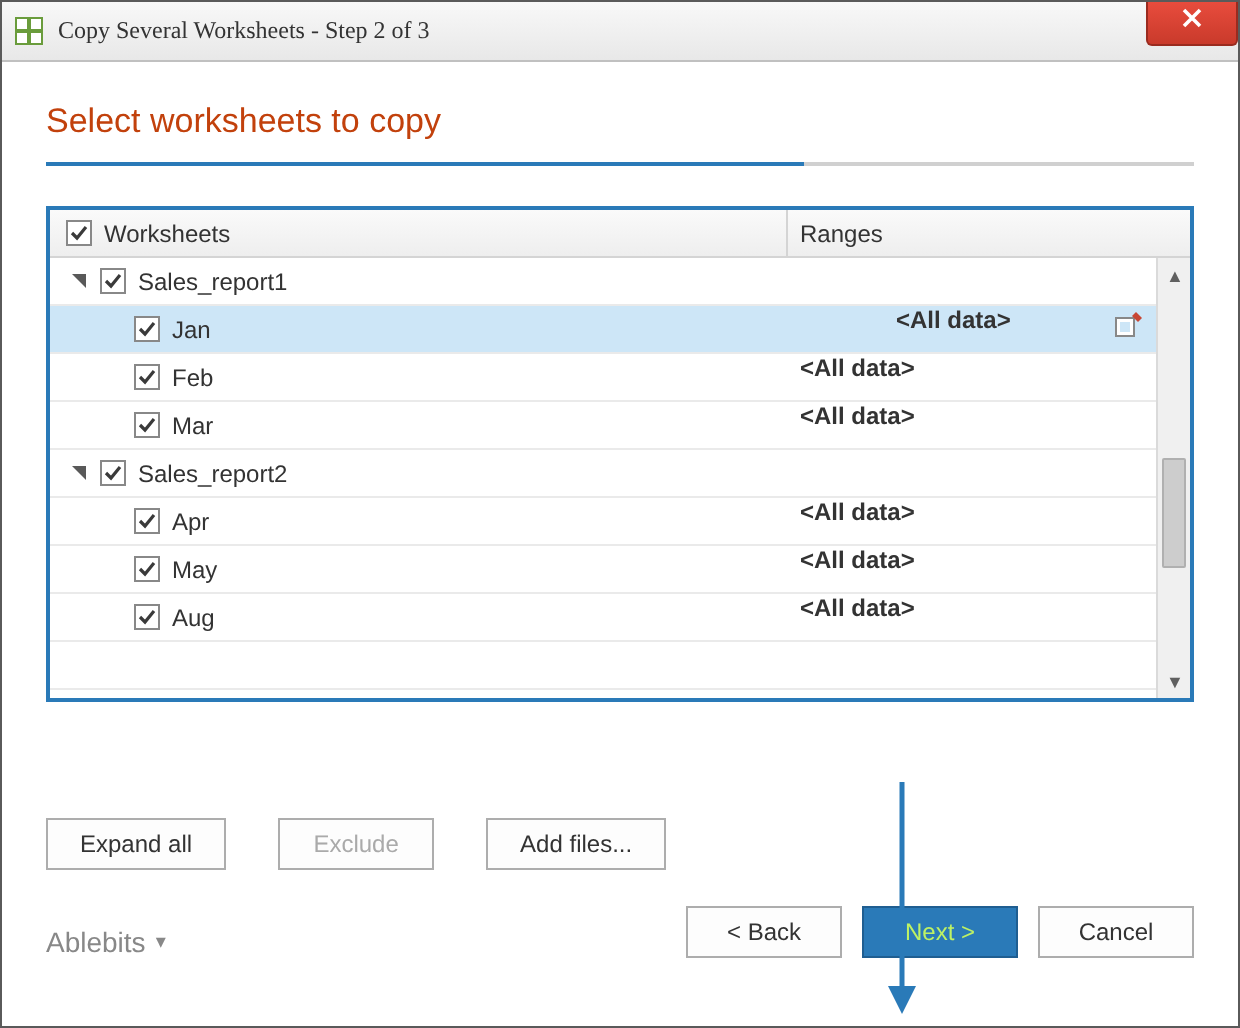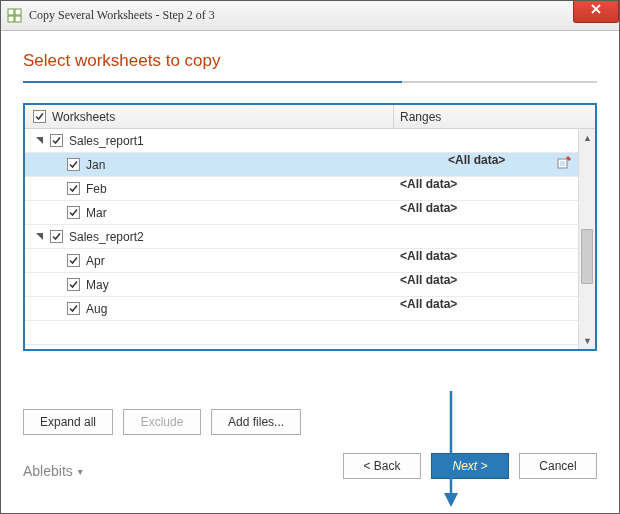--- a/index.html
+++ b/index.html
@@ -218,21 +218,21 @@
       position: absolute;
       right: 4px;
       width: 18px;
       height: 18px;
       display: flex;
       align-items: center;
       justify-content: center;
     }
     .buttons-row {
       display: flex;
-      gap: 10px;
+      gap: 26px;
       margin-top: 58px;
     }
     .btn {
       height: 26px;
       padding: 0 16px;
       background: #fdfdfd;
       border: 1px solid #adadad;
       font-size: 12px;
       color: #333;
       cursor: pointer;
@@ -257,23 +257,22 @@
       align-items: center;
       gap: 5px;
     }
     .footer-btns {
       display: flex;
       gap: 10px;
       margin-left: 12px;
     }
     .btn-primary {
       background: #2a7ab8;
-      color: #fef9c3;
+      color: #bef264;
       border: 1px solid #1f5e91;
-      font-style: italic;
     }
     .arrow-annotation {
       position: absolute;
       left: 430px;
       top: 360px;
       pointer-events: none;
     }
   </style>
 </head>
 <body>

